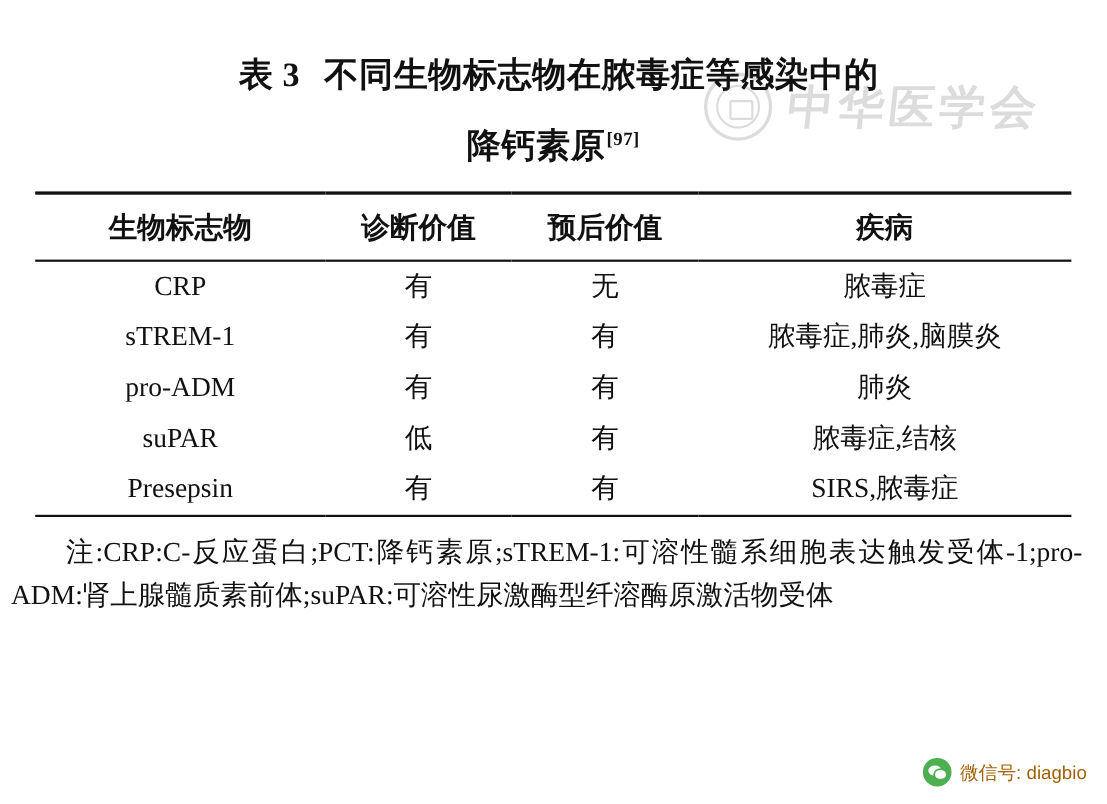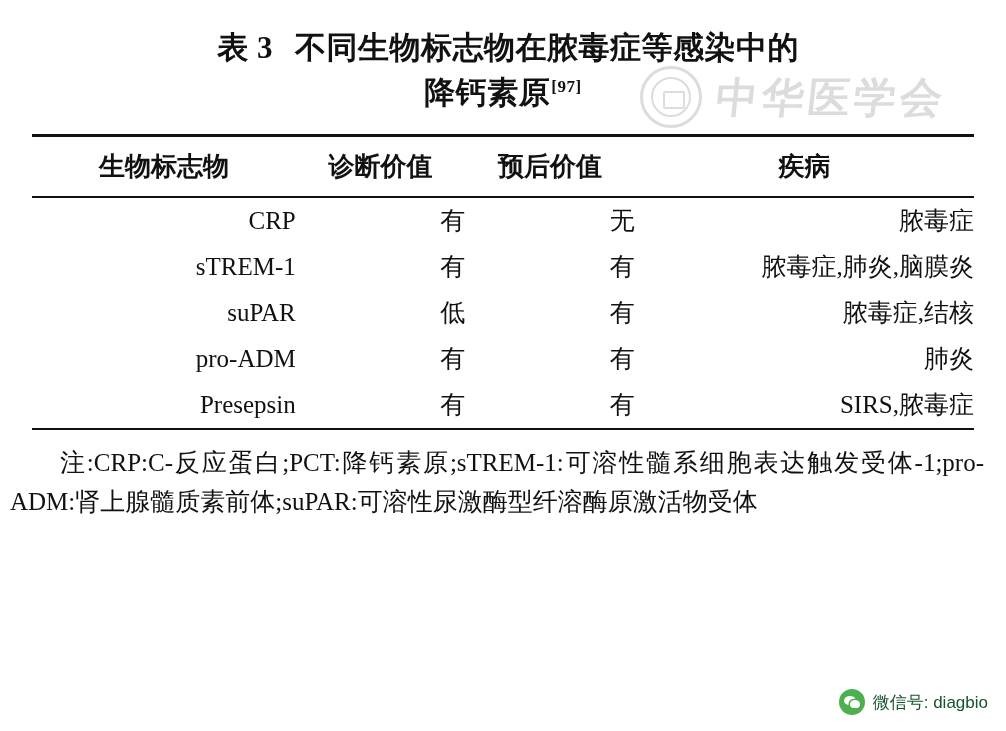--- a/index.html
+++ b/index.html
@@ -27,20 +27,21 @@
   .title-block {
     padding: 26px 60px 0 60px;
     text-align: center;
   }
   .title-line {
     font-size: 31px;
     font-weight: bold;
     line-height: 1.45;
     letter-spacing: 0.5px;
     white-space: nowrap;
+    margin-top: 20px;
   }
   .title-line-1 {
     padding-left: 10px;
   }
   .title-num {
     margin-right: 22px;
   }
   .title-line-2 {
     position: relative;
   }
@@ -126,21 +127,21 @@
   }
   .rule-mid {
     border-top: 2px solid #111;
   }
   .rule-bottom {
     border-bottom: 2px solid #111;
   }
   table.data tbody td {
     font-size: 25px;
     padding: 8px 0 8px 0;
-    text-align: right;
+    text-align: center;
     line-height: 1.2;
   }
   td.c-name {
     text-align: left;
     padding-left: 22px;
   }
   td.c-disease {
     text-align: left;
     padding-left: 16px;
   }
@@ -163,21 +164,21 @@
 
   
   .footer-badge {
     position: absolute;
     right: 18px;
     bottom: 16px;
     display: flex;
     align-items: center;
     gap: 8px;
     font-size: 17px;
-    color: #14532d;
+    color: #a16207;
     font-family: "Liberation Sans", sans-serif;
   }
   .wechat-icon {
     width: 26px;
     height: 26px;
     border-radius: 50%;
     background: #4caf50;
     position: relative;
     flex: none;
   }
@@ -245,30 +246,30 @@
           <td class="rule-mid">无</td>
           <td class="c-disease rule-mid">脓毒症</td>
         </tr>
         <tr>
           <td class="c-name">sTREM-1</td>
           <td>有</td>
           <td>有</td>
           <td class="c-disease">脓毒症,肺炎,脑膜炎</td>
         </tr>
         <tr>
+          <td class="c-name">pro-ADM</td>
+          <td>有</td>
+          <td>有</td>
+          <td class="c-disease">肺炎</td>
+        </tr>
+        <tr>
           <td class="c-name">suPAR</td>
           <td>低</td>
           <td>有</td>
           <td class="c-disease">脓毒症,结核</td>
-        </tr>
-        <tr>
-          <td class="c-name">pro-ADM</td>
-          <td>有</td>
-          <td>有</td>
-          <td class="c-disease">肺炎</td>
         </tr>
         <tr>
           <td class="c-name rule-bottom">Presepsin</td>
           <td class="rule-bottom">有</td>
           <td class="rule-bottom">有</td>
           <td class="c-disease rule-bottom">SIRS,脓毒症</td>
         </tr>
       </tbody>
     </table>
   </div>

